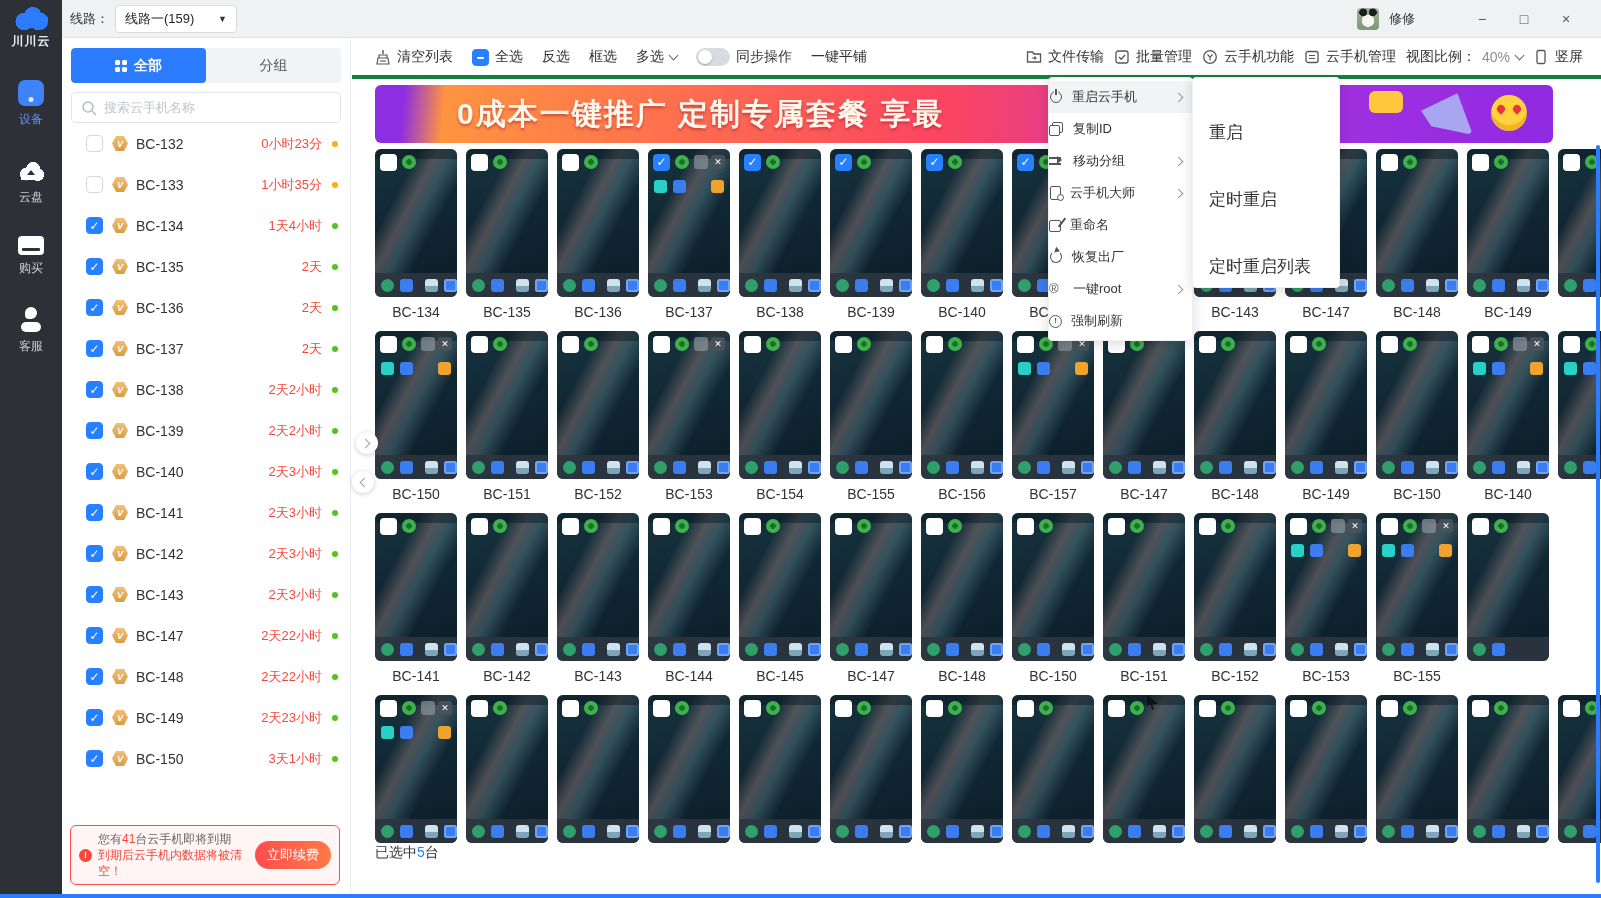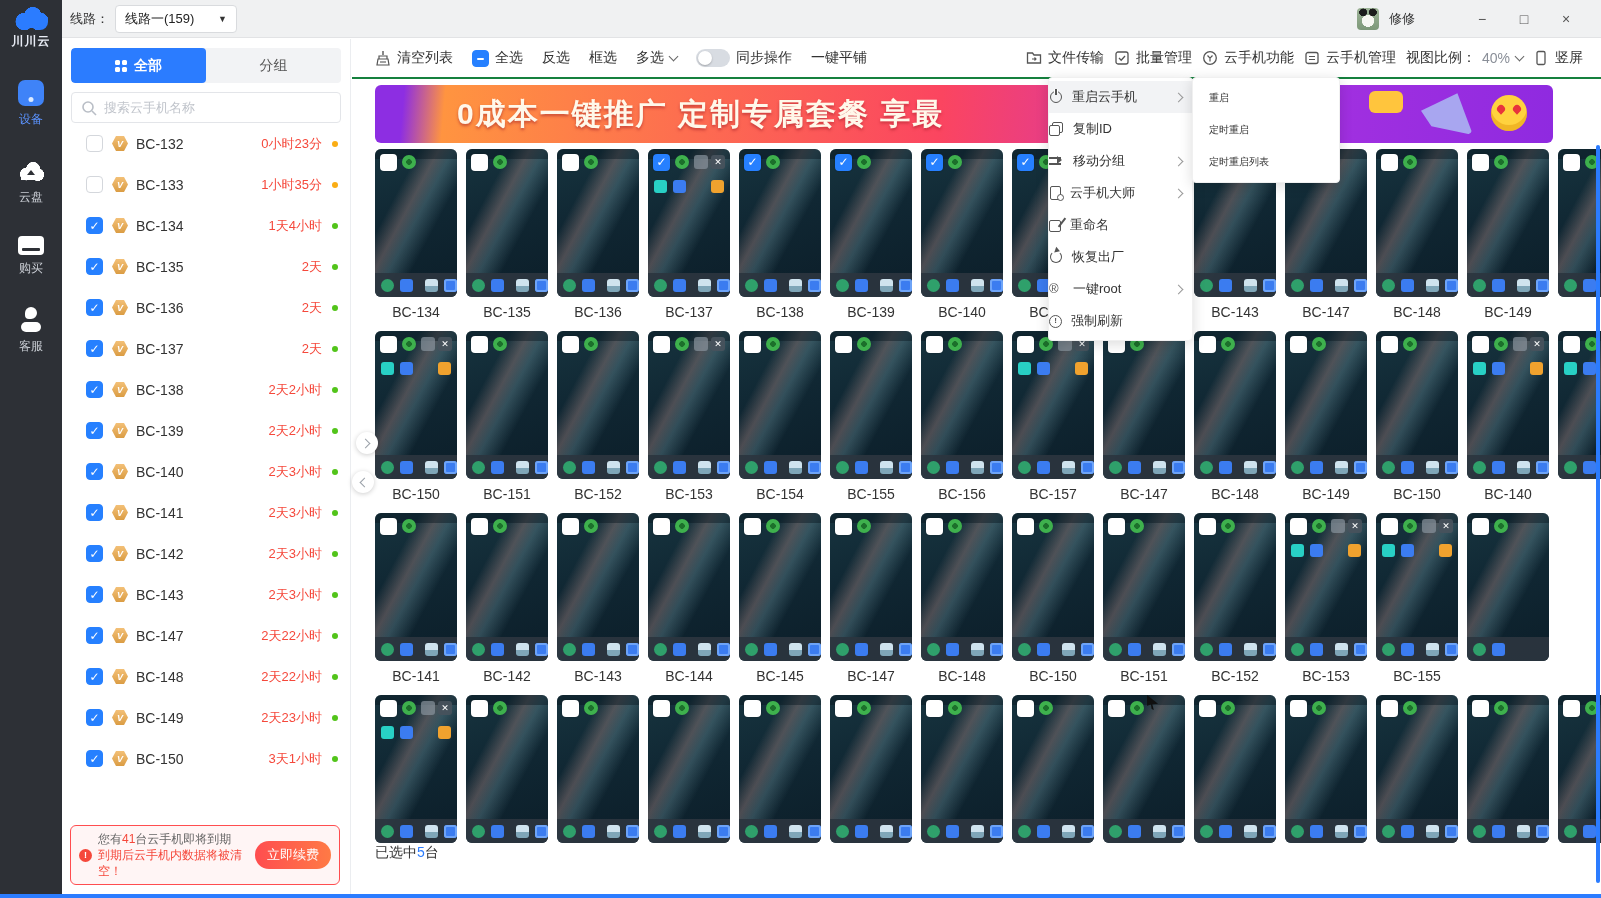--- a/index.html
+++ b/index.html
@@ -88,21 +88,21 @@
     border-radius:6px; padding:5px 8px; display:flex; align-items:center; gap:6px; }
   .warn-ic { width:13px; height:13px; border-radius:50%; background:#f5483b; color:#fff; font-size:9px; font-weight:bold;
     text-align:center; line-height:13px; flex:none; }
   .warn-tx { font-size:12px; line-height:16px; color:#666; }
   .warn-tx .red { color:#f5483b; }
   .warn-btn { margin-left:auto; flex:none; background:linear-gradient(90deg,#ff4d4f,#ff7a45); color:#fff; font-size:13px;
     padding:5px 12px; border-radius:14px; cursor:pointer; }
 
   
   .main { position:absolute; left:352px; top:39px; width:1249px; height:855px; background:#fff; overflow:hidden; }
-  .toolbar { height:40px; display:flex; align-items:center; padding:0 18px 0 23px; border-bottom:2px solid #15803d;
+  .toolbar { height:40px; display:flex; align-items:center; padding:0 18px 0 23px; border-bottom:4px solid #15803d;
     font-size:14px; color:#333; gap:19px; white-space:nowrap; }
   .tb-it { display:flex; align-items:center; gap:6px; cursor:pointer; }
   .tb-ic { width:16px; height:16px; flex:none; }
   .chev { width:7px; height:7px; border-right:1.5px solid #666; border-bottom:1.5px solid #666; transform:rotate(45deg); margin-top:-4px; }
   .tog { width:34px; height:18px; border-radius:9px; background:#d8dce2; position:relative; flex:none; cursor:pointer; }
   .tog::after { content:""; position:absolute; left:2px; top:2px; width:14px; height:14px; border-radius:50%; background:#fff; box-shadow:0 1px 2px rgba(0,0,0,.25); }
   .tb-right { margin-left:auto; display:flex; align-items:center; gap:10px; }
   .zoomv { color:#8a8f98; }
 
   .banner { position:relative; margin:6px 48px 0 23px; height:58px; border-radius:6px; overflow:hidden; cursor:pointer;
@@ -162,21 +162,21 @@
   .pill.left { left:352px; top:471px; } .pill.left .chev { transform:rotate(135deg); margin-right:-3px; }
 
   
   .cmenu { position:absolute; left:1048px; top:77px; width:145px; background:#fff; border:1px solid #f0f0f0;
     border-radius:4px; box-shadow:0 3px 14px rgba(0,0,0,.14); z-index:60; padding:3px 0; }
   .cm-it { display:flex; align-items:center; height:32px; padding:0 10px 0 0; font-size:13px; color:#333; cursor:pointer; gap:9px; }
   .cm-it.hl { background:#f2f3f5; }
   .mchev { width:7px; height:7px; border-top:1.5px solid #999; border-right:1.5px solid #999; transform:rotate(45deg); margin-left:auto; }
   .smenu { position:absolute; left:1192px; top:77px; width:148px; background:#fff; border:1px solid #f0f0f0;
     border-radius:4px; box-shadow:0 3px 14px rgba(0,0,0,.14); z-index:61; padding:4px 0; }
-  .sm-it { height:32px; line-height:32px; padding:0 16px; font-size:10px; color:#333; cursor:pointer; }
+  .sm-it { height:32px; line-height:32px; padding:0 16px; font-size:17px; color:#333; cursor:pointer;margin-top:35px; }
 
   
   .ico { width:15px; height:15px; position:relative; flex:none; display:inline-block; }
   .ico.power { width:12px; height:12px; border:1.5px solid #555; border-radius:50%; margin:1px; }
   .ico.power::before { content:""; position:absolute; top:-3px; left:50%; transform:translateX(-50%); width:4px; height:4px; background:#fff; }
   .ico.power::after { content:""; position:absolute; top:-3px; left:50%; transform:translateX(-50%); width:2px; height:6px; background:#555; }
   .ico.copy::before { content:""; position:absolute; left:3px; top:0; width:9px; height:9px; border:1.5px solid #555; border-radius:2px; }
   .ico.copy::after { content:""; position:absolute; left:0; top:3px; width:9px; height:9px; border:1.5px solid #555; border-radius:2px; background:#fff; }
   .ico.move::before { content:""; position:absolute; left:0; top:3px; width:12px; height:2px; background:#555; box-shadow:0 6px 0 #555; }
   .ico.move::after { content:""; position:absolute; right:-2px; top:2px; border:4px solid transparent; border-left:5px solid #555; }

